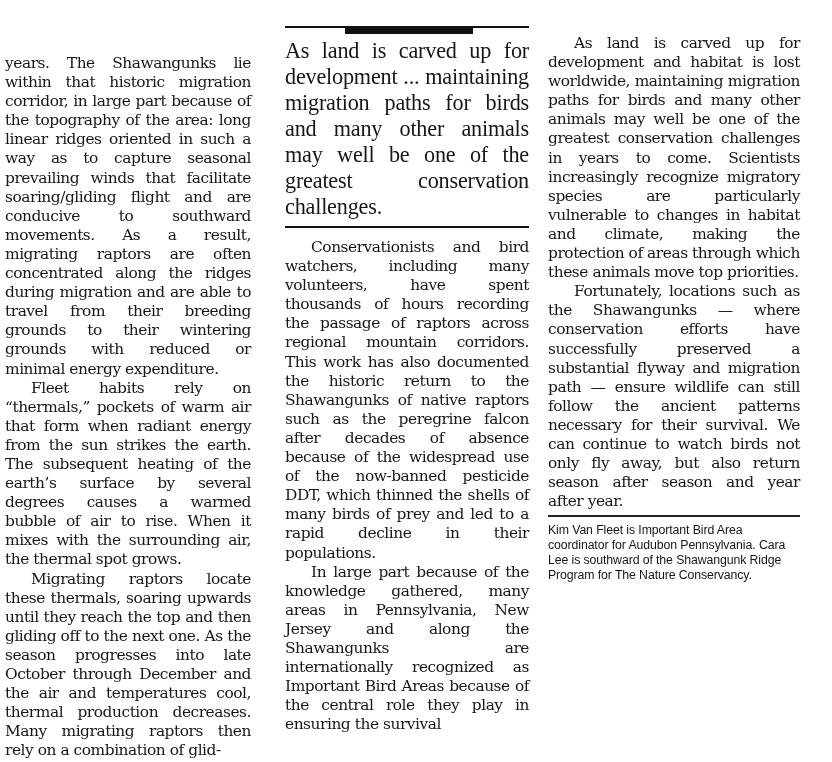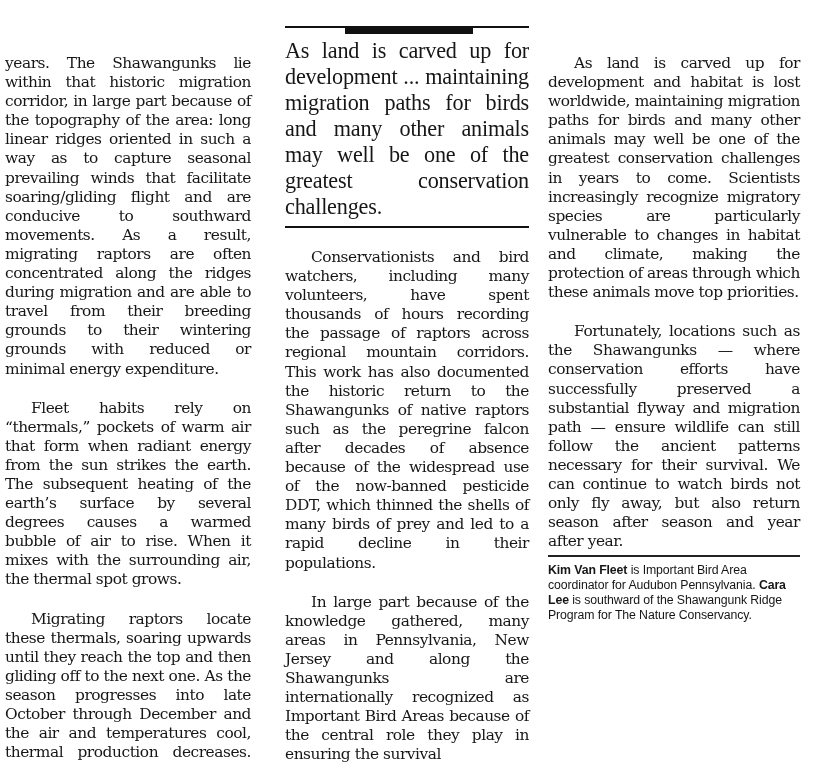--- a/index.html
+++ b/index.html
@@ -1,29 +1,29 @@
 <!DOCTYPE html>
 <html><head>
 <meta charset="utf-8">
 <style>
   html, body { margin:0; padding:0; background:#ffffff; }
   body { width:832px; height:762px; position:relative; overflow:hidden; color:#161616; }
   .col { position:absolute; font-family:"DejaVu Serif", serif; font-size:15.4px; line-height:19.1px; letter-spacing:-0.45px; }
   .col p { margin:0; text-align:justify; }
-  .col p.ind { text-indent:26px;margin-top:20px; }
+  .col p.ind { text-indent:26px; }
   #c1 { left:5px; top:54px; width:246px; }
   #c2 { left:285px; top:26px; width:244px; }
   #c3 { left:548px; top:34px; width:252px; }
   .pull-rule-top { position:relative; height:2px; background:#111; margin-bottom:4px; }
   .pull-rule-top .thick { position:absolute; left:60px; top:0; width:128px; height:8px; background:#111; }
   .pull { font-family:"Liberation Serif", serif; font-size:22.2px; line-height:26px; letter-spacing:-0.2px; padding:6px 0 4px 0; text-align:right; }
   .pull-rule-bot { height:2px; background:#111; margin:2px 0 10px 0; }
   .byline-rule { height:2px; background:#222; margin:4px 0 6px 0; }
   .byline { font-family:"Liberation Sans", sans-serif; font-size:12.3px; line-height:15px; letter-spacing:-0.1px; text-align:left !important; }
-  .byline b { font-weight:bold;text-align:right; }
+  .byline b { font-weight:normal;text-align:right; }
 </style>
 </head>
 <body>
 
 <div id="c1" class="col">
   <p>years. The Shawangunks lie within that historic migration corridor, in large part because of the topography of the area: long linear ridges oriented in such a way as to capture seasonal prevailing winds that facilitate soaring/gliding flight and are conducive to southward movements. As a result, migrating raptors are often concentrated along the ridges during migration and are able to travel from their breeding grounds to their wintering grounds with reduced or minimal energy expenditure.</p>
   <p class="ind">Fleet habits rely on “thermals,” pockets of warm air that form when radiant energy from the sun strikes the earth. The subsequent heating of the earth’s surface by several degrees causes a warmed bubble of air to rise. When it mixes with the surrounding air, the thermal spot grows.</p>
   <p class="ind">Migrating raptors locate these thermals, soaring upwards until they reach the top and then gliding off to the next one. As the season progresses into late October through December and the air and temperatures cool, thermal production decreases. Many migrating raptors then rely on a combination of glid-</p>
 </div>
 

